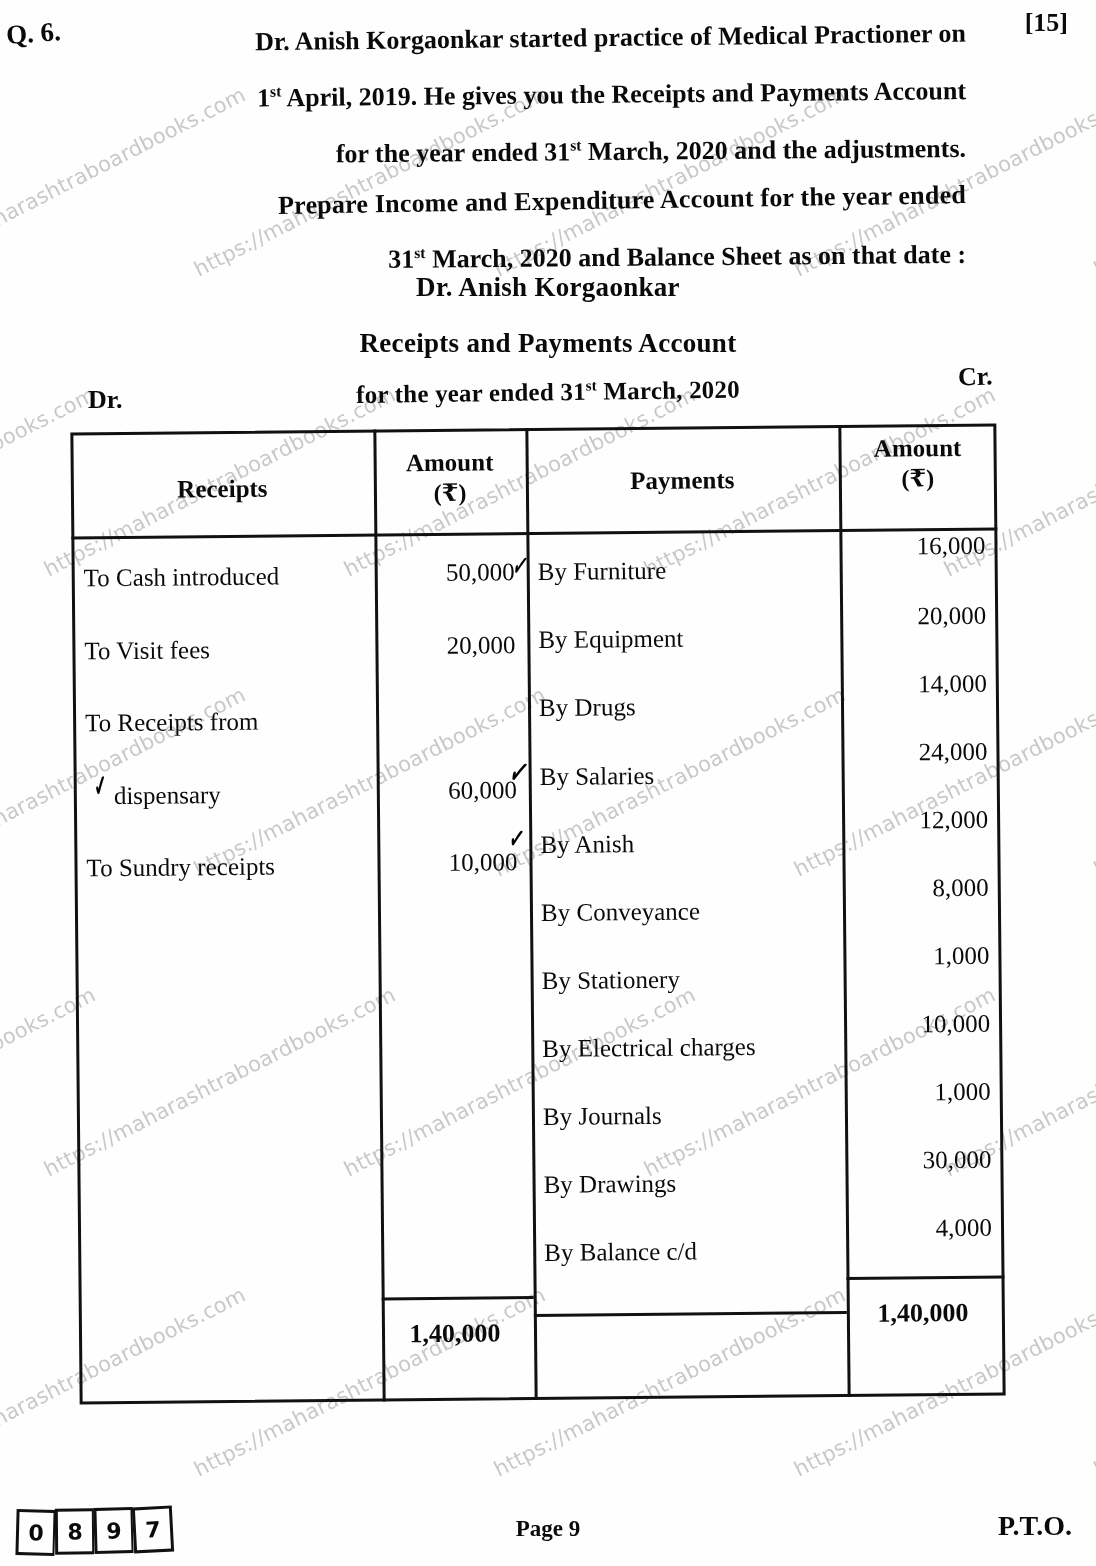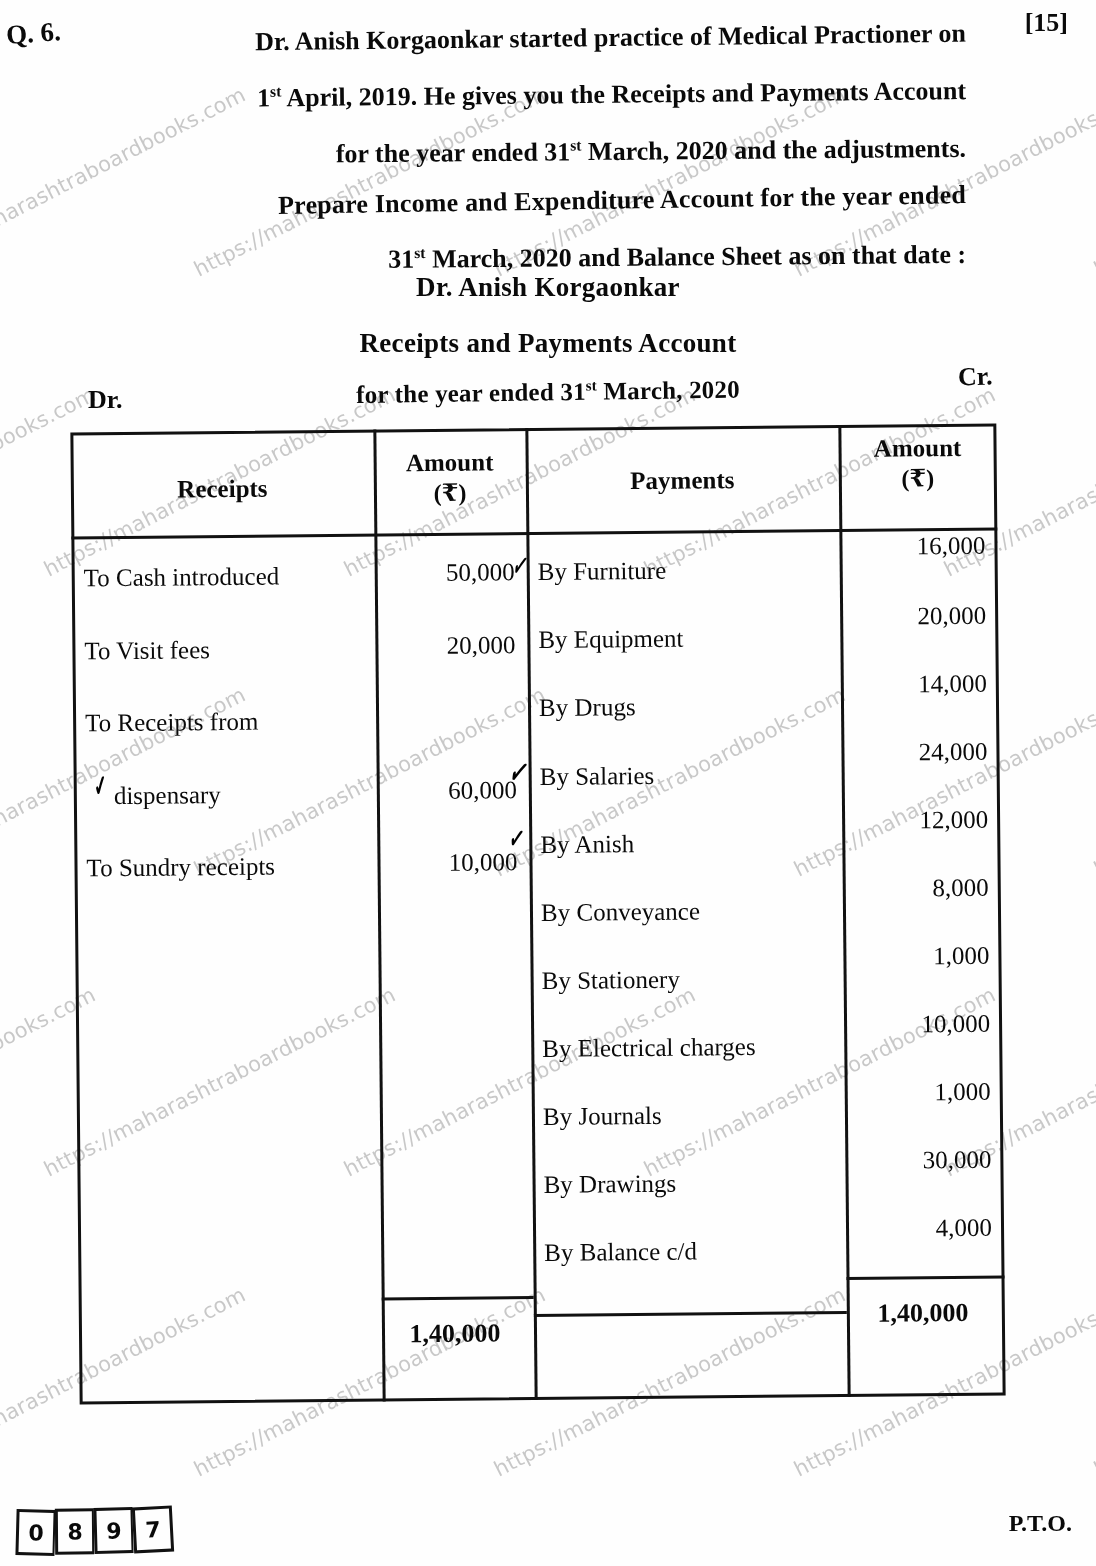--- a/index.html
+++ b/index.html
@@ -231,21 +231,21 @@
     top: 1516px;
     text-align: center;
     font-size: 23px;
     font-weight: bold;
     z-index: 10;
   }
   #pto {
     position: absolute;
     right: 24px;
     top: 1510px;
-    font-size: 24px;
+    font-size: 28px;
     font-weight: bold;
     z-index: 10;
   }
 </style>
 </head>
 <body>
 
 <div id="page">
 
   <div class="q-label">Q. 6.</div>
@@ -343,20 +343,21 @@
   <div class="pen" id="pen2">✓</div>
   <div class="pen" id="pen3">✓</div>
   <div class="pen" id="pen4">✓</div>
 
   <div id="codebox">
     <div class="digit">0</div>
     <div class="digit">8</div>
     <div class="digit">9</div>
     <div class="digit">7</div>
   </div>
+  <div id="page-num">Page 9</div>
   <div id="pto">P.T.O.</div>
 
   <div id="watermarks">
       <div class="wm" style="left: -110px; top: 260px;">https://maharashtraboardbooks.com</div>
       <div class="wm" style="left: 190px; top: 260px;">https://maharashtraboardbooks.com</div>
       <div class="wm" style="left: 490px; top: 260px;">https://maharashtraboardbooks.com</div>
       <div class="wm" style="left: 790px; top: 260px;">https://maharashtraboardbooks.com</div>
       <div class="wm" style="left: 1090px; top: 260px;">https://maharashtraboardbooks.com</div>
       <div class="wm" style="left: -260px; top: 560px;">https://maharashtraboardbooks.com</div>
       <div class="wm" style="left: 40px; top: 560px;">https://maharashtraboardbooks.com</div>

